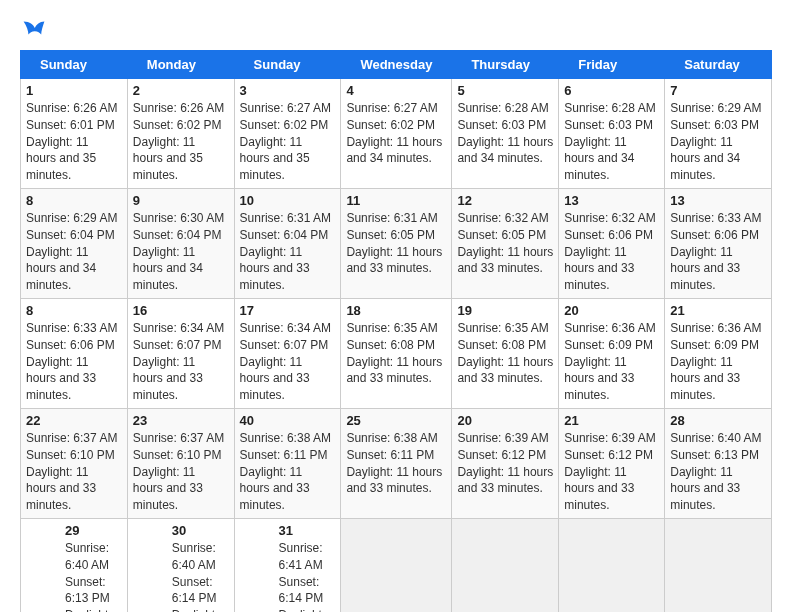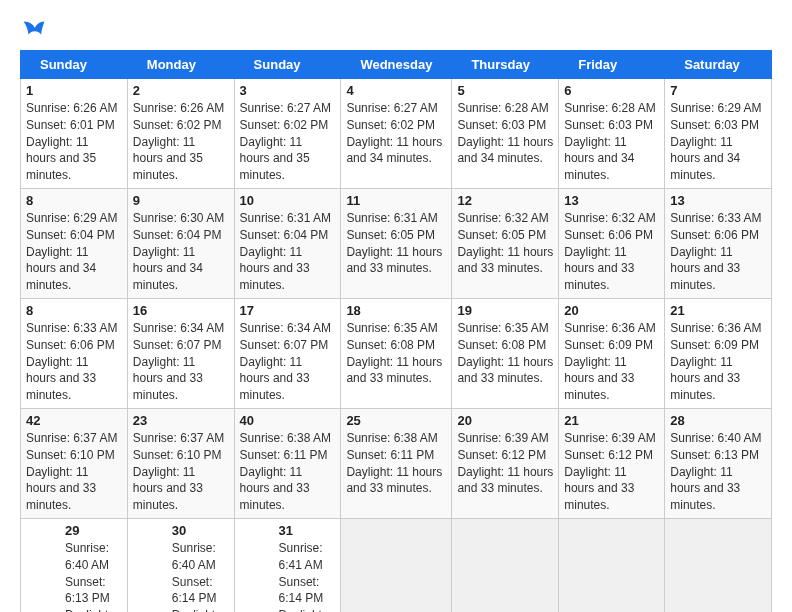--- a/index.html
+++ b/index.html
@@ -209,21 +209,21 @@
           <span class="day-num">20</span>
           <div class="day-info">Sunrise: 6:36 AM<br>Sunset: 6:09 PM<br>Daylight: 11 hours and 33 minutes.</div>
         </td>
         <td>
           <span class="day-num">21</span>
           <div class="day-info">Sunrise: 6:36 AM<br>Sunset: 6:09 PM<br>Daylight: 11 hours and 33 minutes.</div>
         </td>
       </tr>
       <tr>
         <td>
-          <span class="day-num">42</span>
+          <span class="day-num">22</span>
           <div class="day-info">Sunrise: 6:37 AM<br>Sunset: 6:10 PM<br>Daylight: 11 hours and 33 minutes.</div>
         </td>
         <td>
           <span class="day-num">23</span>
           <div class="day-info">Sunrise: 6:37 AM<br>Sunset: 6:10 PM<br>Daylight: 11 hours and 33 minutes.</div>
         </td>
         <td>
           <span class="day-num">40</span>
           <div class="day-info">Sunrise: 6:38 AM<br>Sunset: 6:11 PM<br>Daylight: 11 hours and 33 minutes.</div>
         </td>

